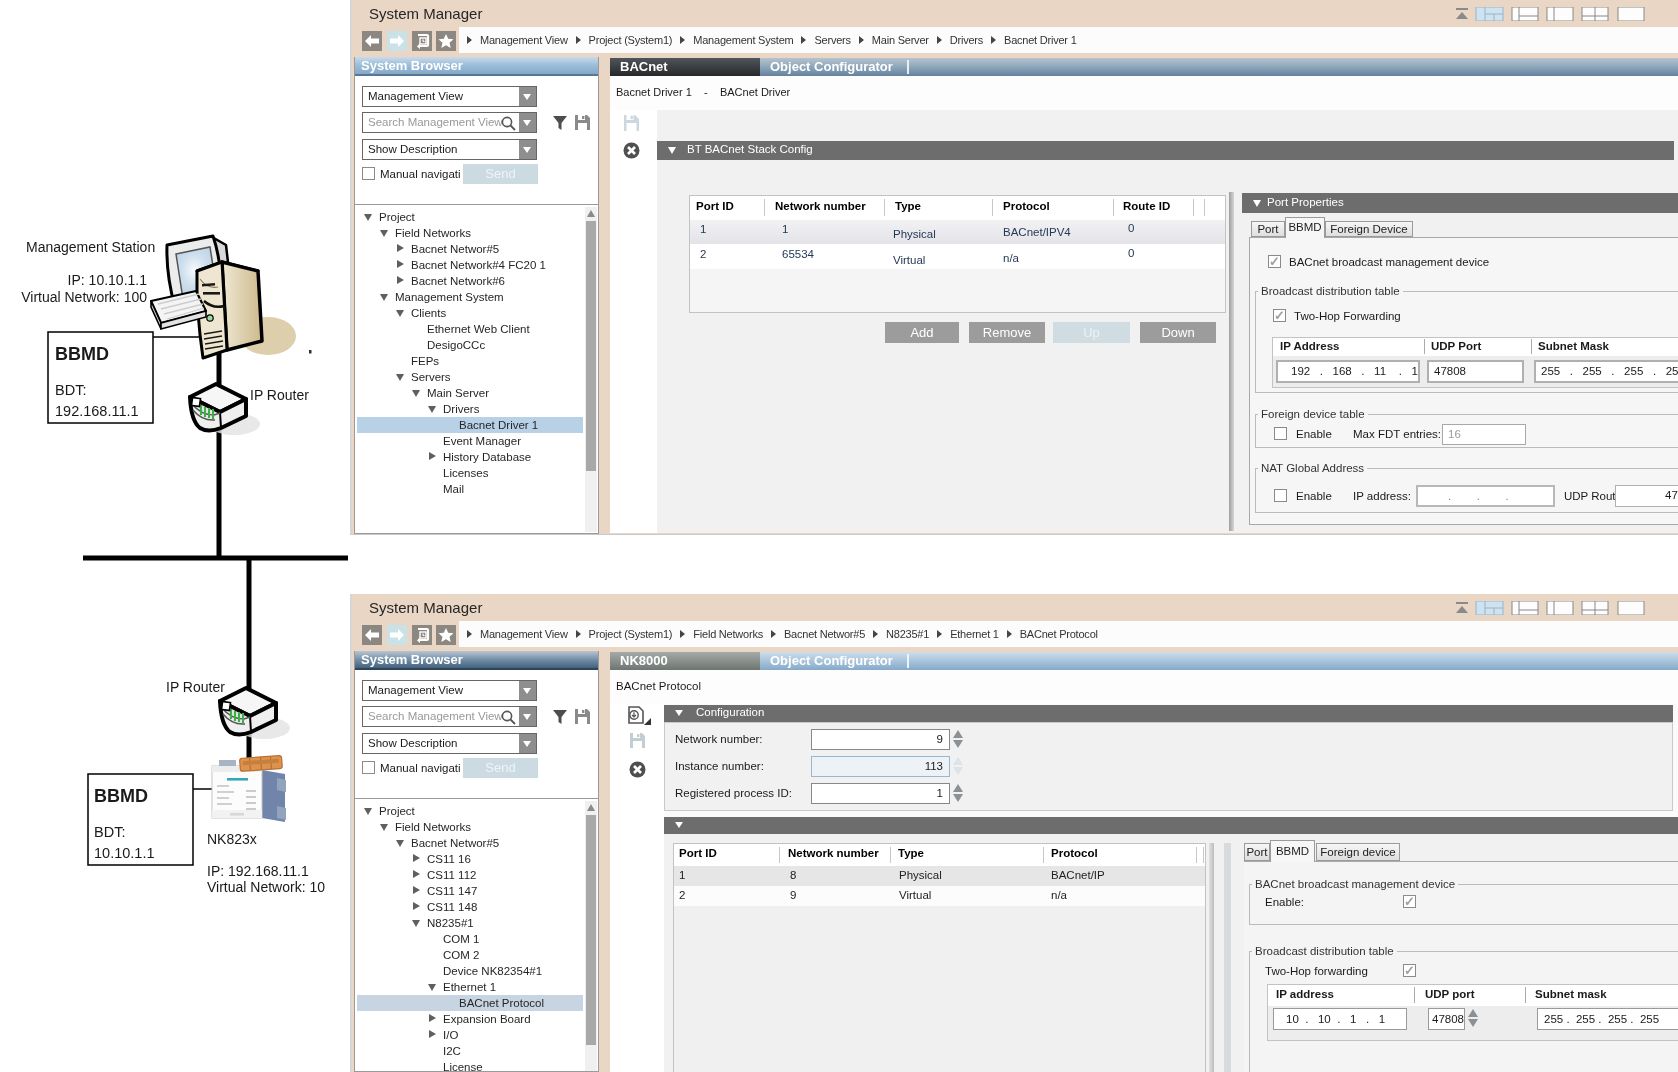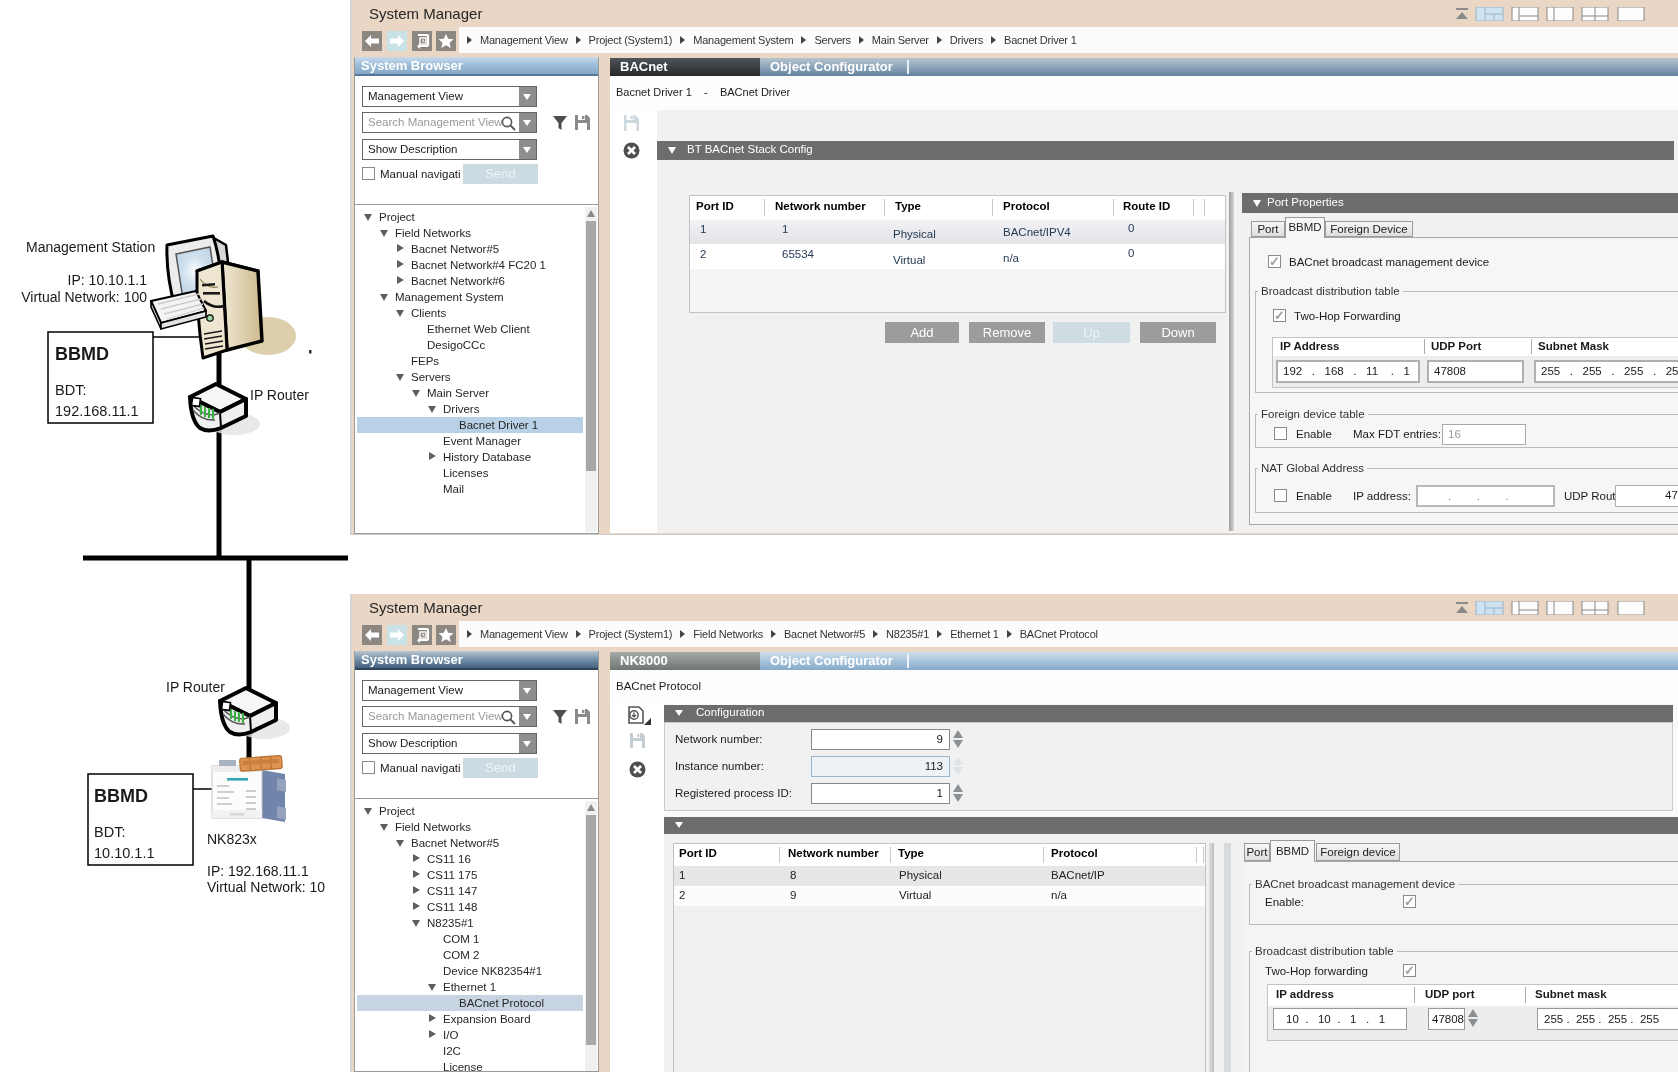--- a/index.html
+++ b/index.html
@@ -432,21 +432,21 @@
     <div class="cb" style="left:31px;top:96px;">✓</div>
     <div class="lab" style="left:52px;top:97px;">Two-Hop Forwarding</div>
     <div class="abs" style="left:30px;top:124px;width:415px;height:49px;background:#ededed;border:1px solid #c3c3c3;">
       <div class="abs" style="left:0;top:0;right:0;height:18px;background:#fff;"></div>
       <span class="lab" style="left:7px;top:2px;font-weight:bold;">IP Address</span>
       <span class="lab" style="left:158px;top:2px;font-weight:bold;">UDP Port</span>
       <span class="lab" style="left:265px;top:2px;font-weight:bold;">Subnet Mask</span>
       <span class="abs" style="left:151px;top:1px;width:1px;height:15px;background:#aaa;"></span>
       <span class="abs" style="left:258px;top:1px;width:1px;height:15px;background:#aaa;"></span>
       <div class="inp" style="left:3px;top:22px;width:144px;height:23px;border-color:#b0b0b0;border-width:2px;">
-          <span class="abs" style="left:5px;top:3px">192&nbsp;&nbsp;&nbsp;.&nbsp;&nbsp;&nbsp;168&nbsp;&nbsp;&nbsp;.&nbsp;&nbsp;&nbsp;11&nbsp;&nbsp;&nbsp;&nbsp;.&nbsp;&nbsp;&nbsp;1</span>
+          <span class="abs" style="left:13px;top:3px">192&nbsp;&nbsp;&nbsp;.&nbsp;&nbsp;&nbsp;168&nbsp;&nbsp;&nbsp;.&nbsp;&nbsp;&nbsp;11&nbsp;&nbsp;&nbsp;&nbsp;.&nbsp;&nbsp;&nbsp;1</span>
         </div>
       <div class="inp" style="left:154px;top:22px;width:97px;height:23px;border-color:#b0b0b0;border-width:2px;">
           <span class="abs" style="left:5px;top:3px">47808</span>
         </div>
       <div class="inp" style="left:261px;top:22px;width:168px;height:23px;border-color:#b0b0b0;border-width:2px;">
           <span class="abs" style="left:5px;top:3px">255&nbsp;&nbsp;&nbsp;.&nbsp;&nbsp;&nbsp;255&nbsp;&nbsp;&nbsp;.&nbsp;&nbsp;&nbsp;255&nbsp;&nbsp;&nbsp;.&nbsp;&nbsp;&nbsp;255</span>
         </div>
     </div>
     <div class="gb" style="left:13px;top:201px;width:430px;height:32px;border-color:#bbb;background:#f6f6f6;">
       <span class="gl" style="background:#f6f6f6;left:2px;">Foreign device table</span>
@@ -580,21 +580,21 @@
       <div class="tr" style="top:36px">
           <span class="ar-d" style="left:43px"></span>
           <span class="abs" style="left:58px">Bacnet Networ#5</span>
         </div>
       <div class="tr" style="top:52px">
           <span class="ar-r" style="left:60px"></span>
           <span class="abs" style="left:74px">CS11 16</span>
         </div>
       <div class="tr" style="top:68px">
           <span class="ar-r" style="left:60px"></span>
-          <span class="abs" style="left:74px">CS11 175</span>
+          <span class="abs" style="left:74px">CS11 112</span>
         </div>
       <div class="tr" style="top:84px">
           <span class="ar-r" style="left:60px"></span>
           <span class="abs" style="left:74px">CS11 147</span>
         </div>
       <div class="tr" style="top:100px">
           <span class="ar-r" style="left:60px"></span>
           <span class="abs" style="left:74px">CS11 148</span>
         </div>
       <div class="tr" style="top:116px">

